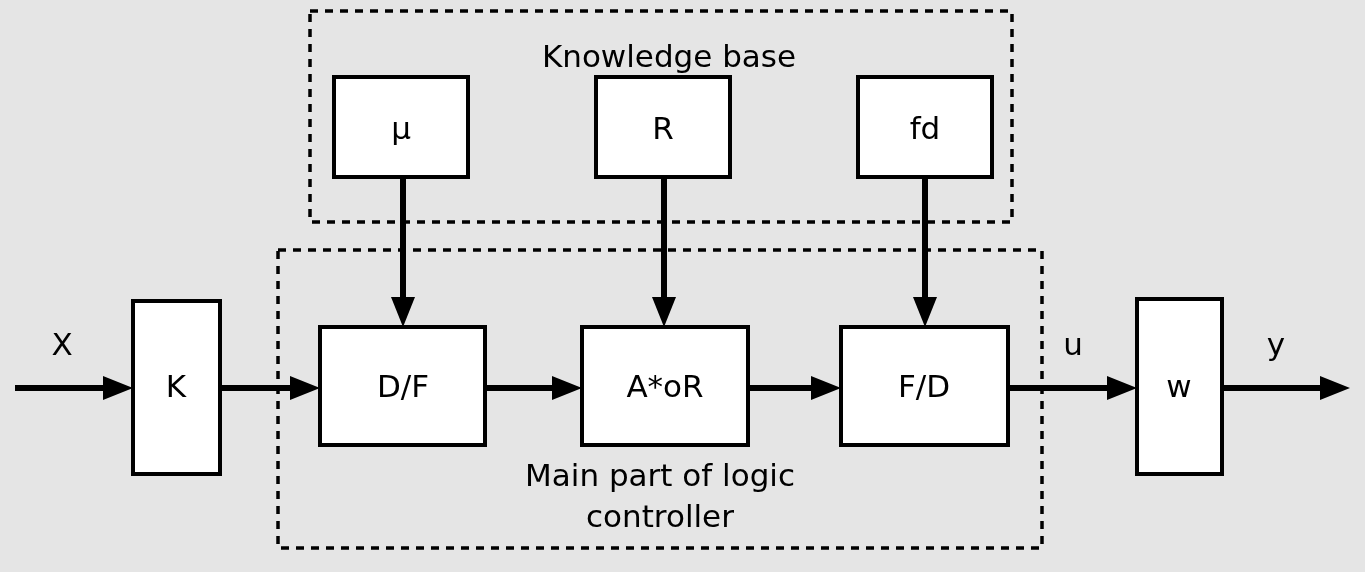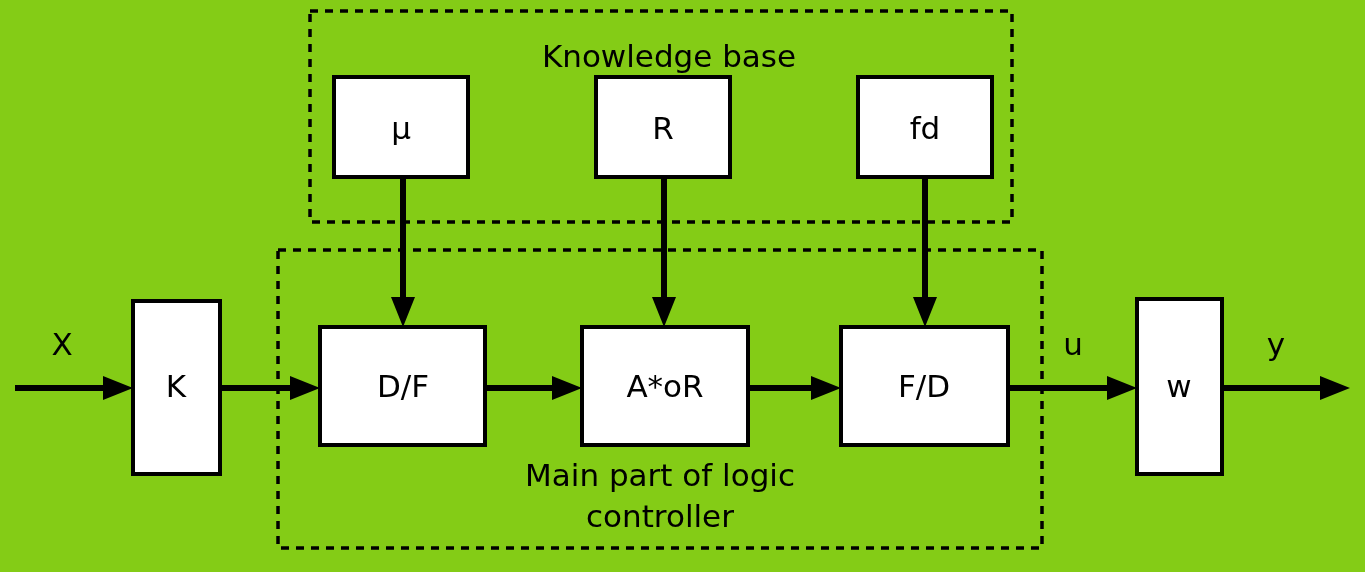--- a/index.html
+++ b/index.html
@@ -8,21 +8,21 @@
     padding: 0;
     background: #ffffff;
   }
   body {
     font-family: "DejaVu Sans", sans-serif;
   }
   #diagram-root {
     position: relative;
     width: 1365px;
     height: 572px;
-    background: #84cc16;
+    background: #e5e5e5;
     overflow: hidden;
   }
   #diagram-svg {
     position: absolute;
     left: 0;
     top: 0;
     width: 1365px;
     height: 572px;
   }
   .solid-box {

